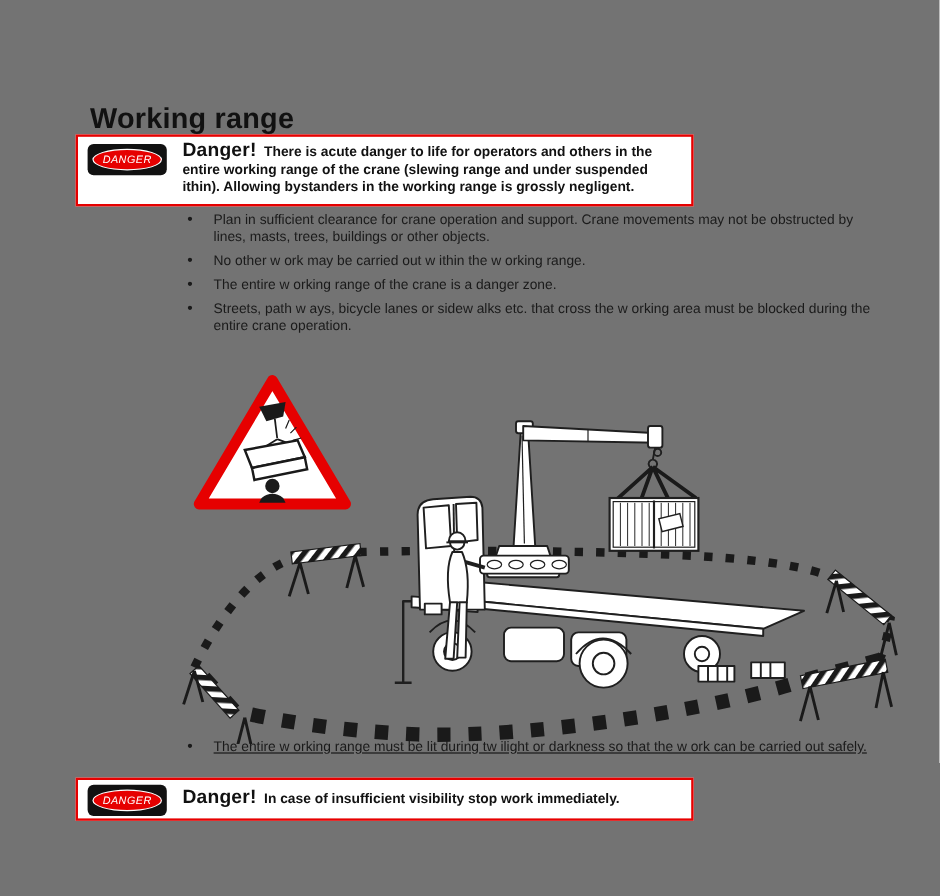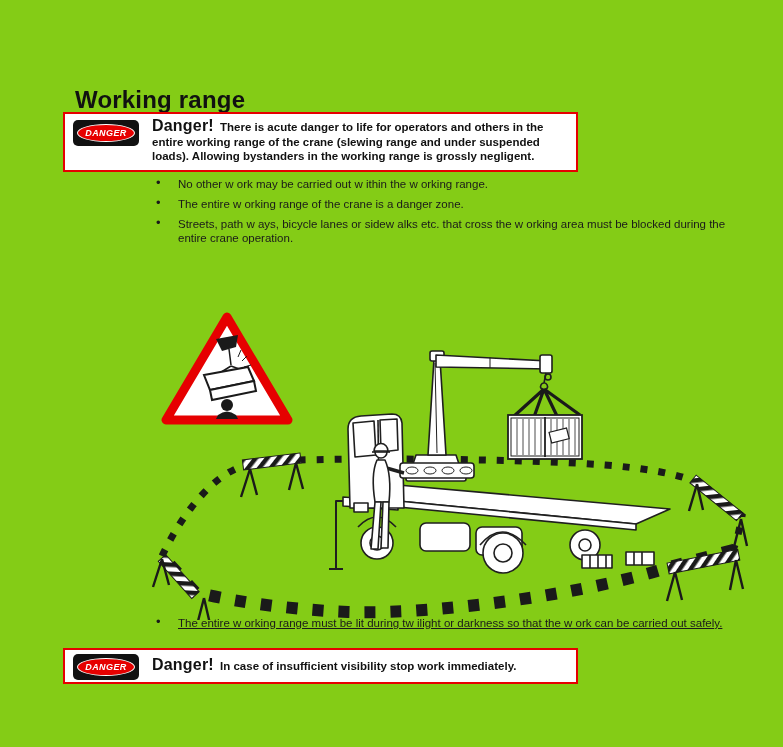--- a/index.html
+++ b/index.html
@@ -1,36 +1,36 @@
 <!DOCTYPE html>
 <html><head>
 <meta charset="utf-8">
 <style>
   html,body{margin:0;padding:0;background:#ffffff;}
   .page{
-    position:relative;width:783px;height:747px;background:#84cc16;overflow:hidden;
+    position:relative;width:783px;height:747px;background:#737373;overflow:hidden;
     font-family:"Liberation Sans",sans-serif;color:#1a1a1a;
   }
   .title{
     position:absolute;left:75px;top:70px;font-size:24px;font-weight:bold;color:#111;
     letter-spacing:0.2px;
   }
   .danger-box{
     position:absolute;left:63px;width:515px;border:2px solid #e60000;background:#fff;
     box-sizing:border-box;display:flex;padding:5px 8px 5px 8px;
   }
   .danger-box.top{top:112px;height:60px;align-items:flex-start;}
   .danger-box.bottom{top:648px;height:36px;align-items:center;}
   .badge{
     width:66px;height:26px;background:#111;border-radius:5px;flex-shrink:0;
     display:flex;align-items:center;justify-content:center;margin-top:1px;
   }
   .badge-oval{
     width:58px;height:18px;background:#e60000;border:1.5px solid #fff;border-radius:50%;
-    color:#fff;font-size:9px;font-weight:bold;font-style:italic;letter-spacing:0.4px;
+    color:#fff;font-size:9px;font-weight:normal;font-style:italic;letter-spacing:0.4px;
     display:flex;align-items:center;justify-content:center;box-sizing:border-box;
   }
   .danger-text{
     margin-left:13px;font-size:11.5px;line-height:14.5px;font-weight:bold;color:#111;
   }
   .danger-label{font-size:16px;font-weight:700;letter-spacing:0.2px;padding-right:3px;}
   .bullet-list{
     position:absolute;left:155px;width:583px;margin:0;padding:0;list-style:none;
     font-size:11.5px;line-height:14px;color:#1a1a1a;
   }
@@ -46,25 +46,26 @@
 <div class="page">
 
   <h1 class="title">Working range</h1>
 
   <div class="danger-box top">
     <div class="badge">
       <div class="badge-oval">DANGER</div>
     </div>
     <div class="danger-text">
       <span class="danger-label">Danger!</span>
-      <span>There is acute danger to life for operators and others in the entire working range of the crane (slewing range and under suspended loads). Allowing bystanders in the working range is grossly negligent.</span>
+      <span>There is acute danger to life for operators and others in the entire working range of the crane (slewing range and under suspended ithin). Allowing bystanders in the working range is grossly negligent.</span>
     </div>
   </div>
 
   <ul class="bullet-list first">
+    <li>Plan in sufficient clearance for crane operation and support. Crane movements may not be obstructed by lines, masts, trees, buildings or other objects.</li>
     <li>No other w ork may be carried out w ithin the w orking range.</li>
     <li>The entire w orking range of the crane is a danger zone.</li>
     <li>Streets, path w ays, bicycle lanes or sidew alks etc. that cross the w orking area must be blocked during the entire crane operation.</li>
   </ul>
 
   <svg class="illustration" viewBox="0 0 653 317">
     <defs>
       <pattern id="stripe" width="9" height="9" patternUnits="userSpaceOnUse" patternTransform="rotate(45)">
         <rect width="9" height="9" fill="#ffffff"></rect>
         <rect width="4.5" height="9" fill="#1a1a1a"></rect>

